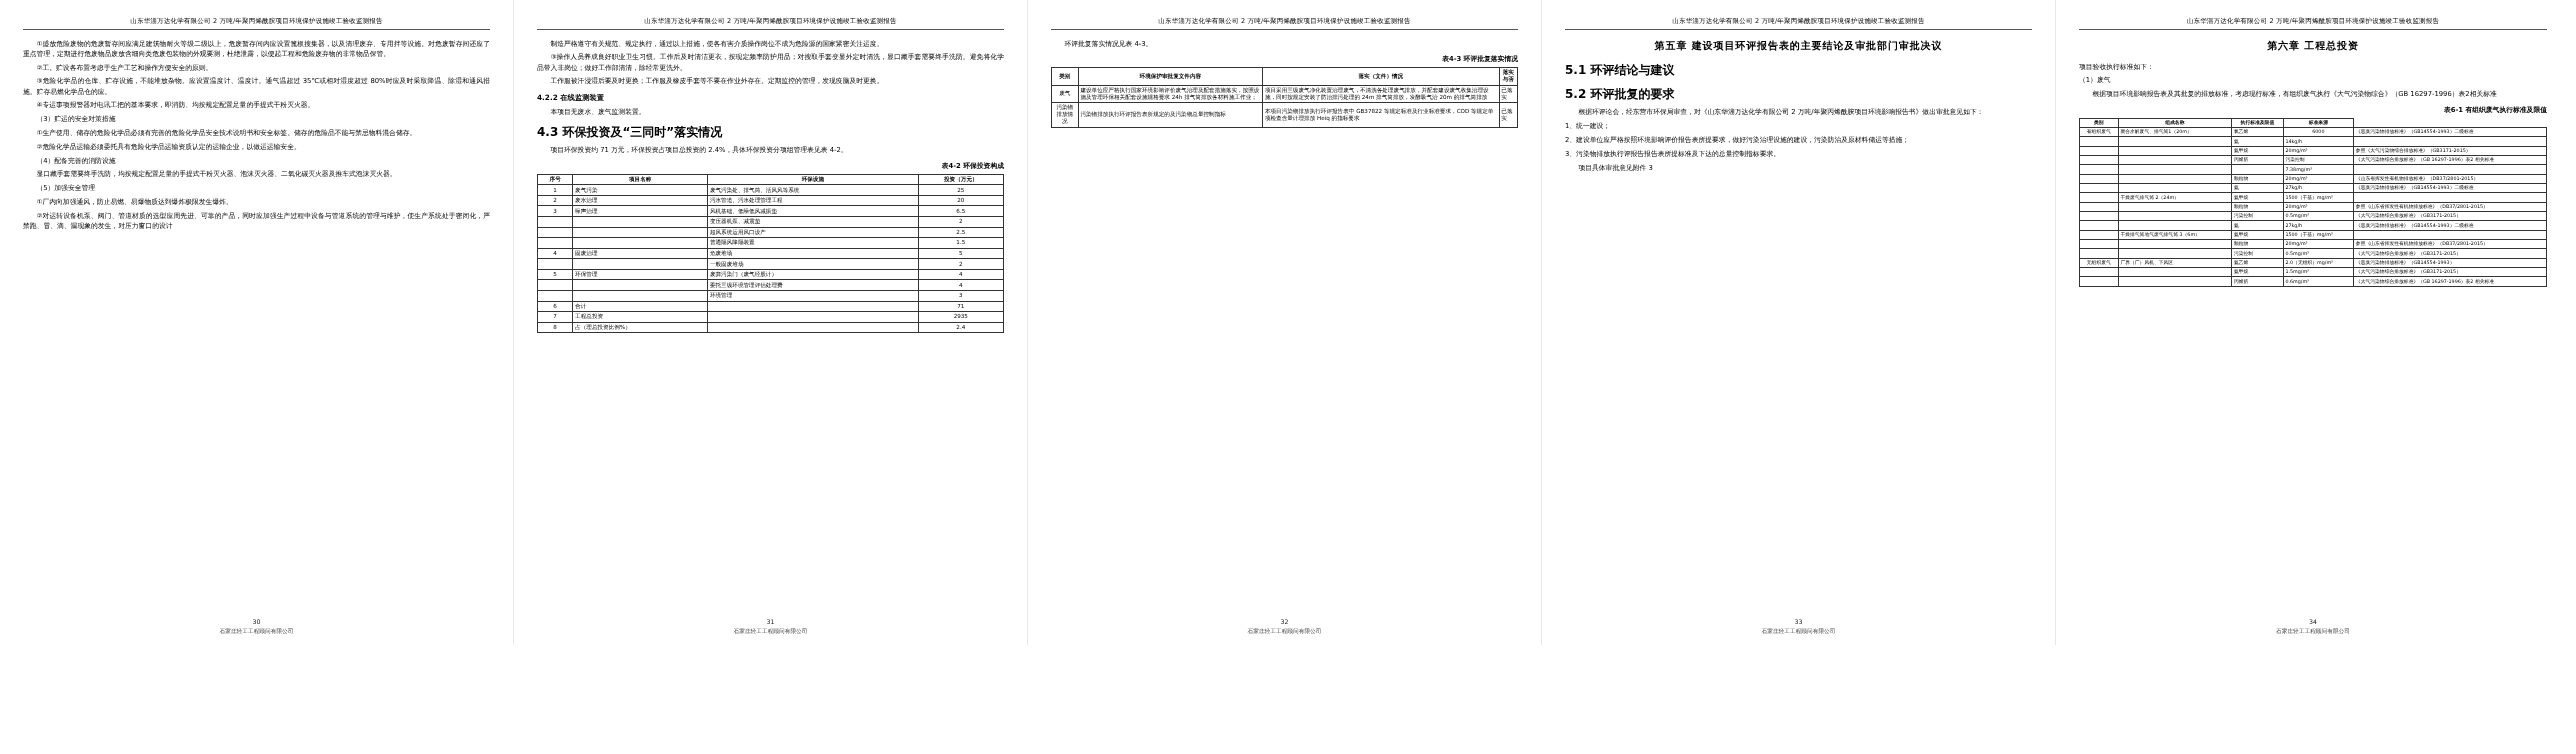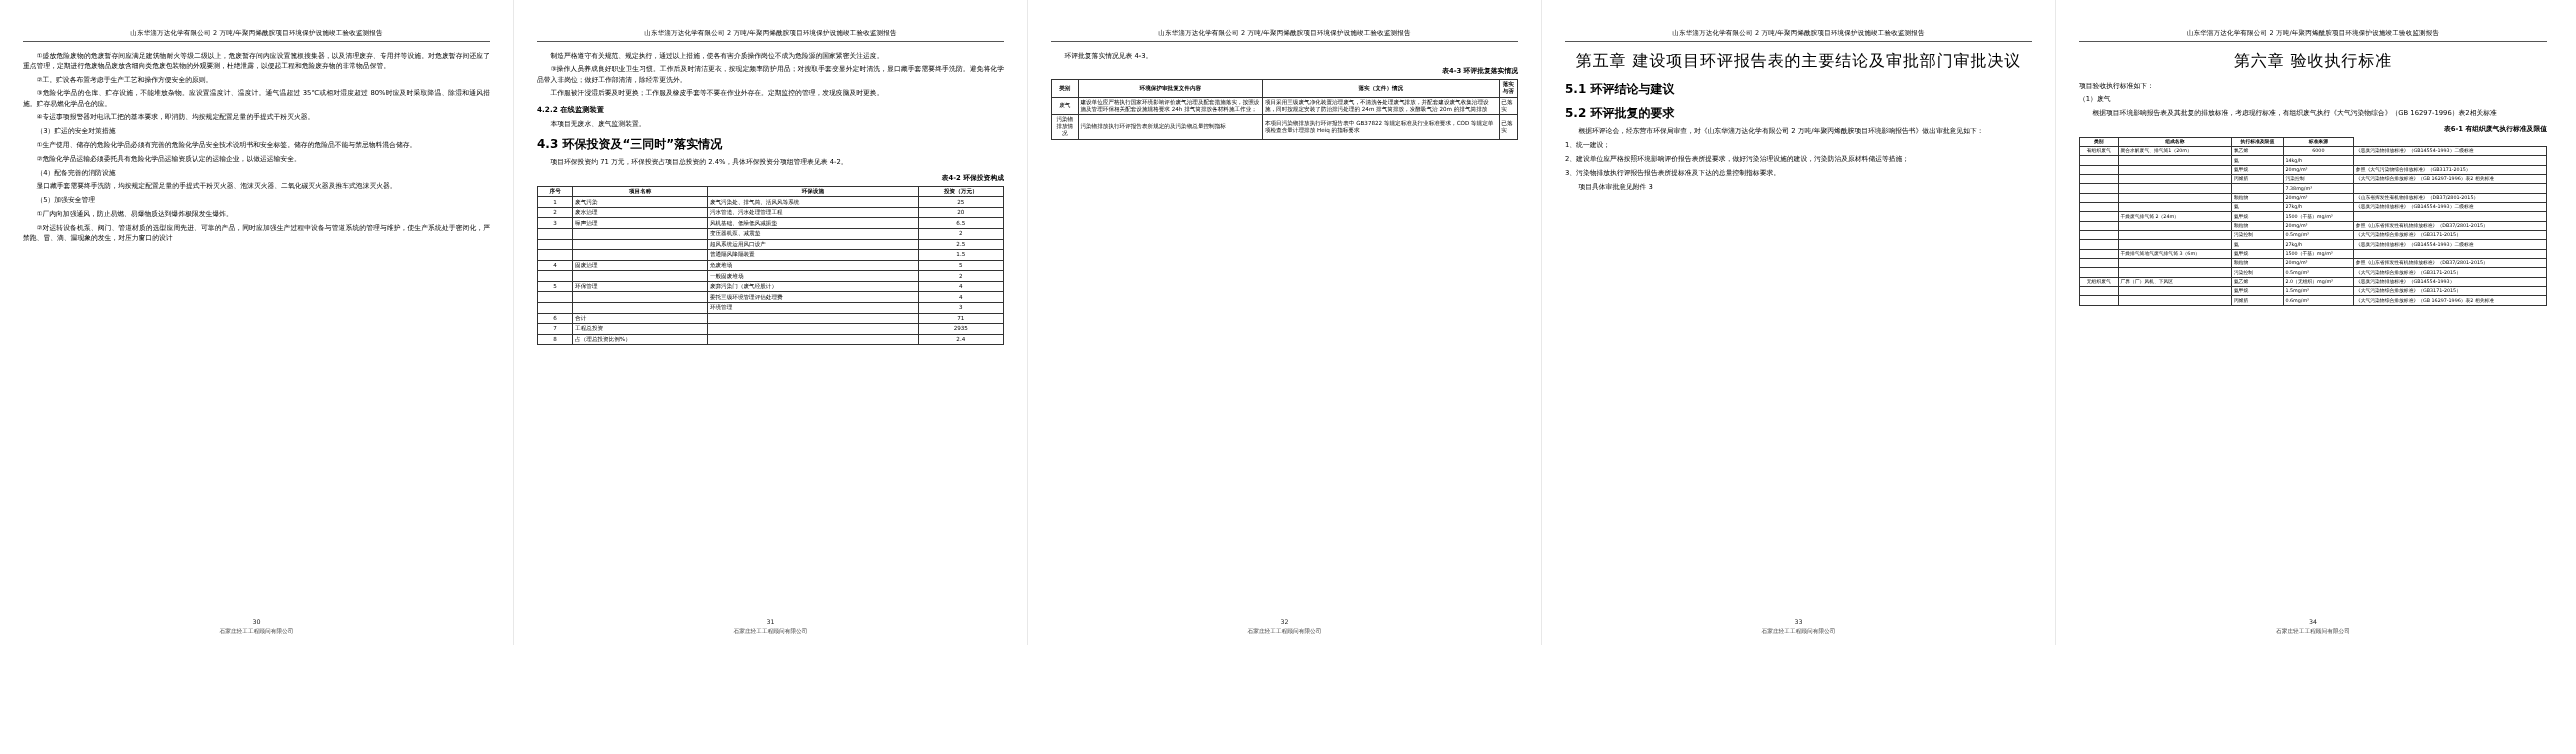--- a/index.html
+++ b/index.html
@@ -1,25 +1,25 @@
 <!DOCTYPE html>
 <html style="font-size:14.3px"><head>
 <meta charset="utf-8">
 <style>
   html,body{margin:0;padding:0;background:#ffffff;}
   body{width:2576px;height:755px;font-family:"DejaVu Sans","Liberation Sans",sans-serif;color:#000;}
   .sheet{display:flex;width:2576px;height:755px;}
-  .page{position:relative;width:514px;height:645px;box-sizing:border-box;padding:29px 23px 25px 23px;border-right:0.9px solid #e8e8e8;}
+  .page{position:relative;width:514px;height:645px;box-sizing:border-box;padding:17px 23px 25px 23px;border-right:0.9px solid #e8e8e8;}
   .page:last-child{border-right:none;}
   .hdr{font-size:6.5px;text-align:center;border-bottom:0.9px solid #555;padding-bottom:2.7px;margin-bottom:9px;letter-spacing:0.2px;}
   .ftr{position:absolute;left:23px;right:23px;bottom:9px;text-align:center;font-size:5.7px;color:#444;}
   .pno{position:absolute;left:0;right:0;bottom:20px;text-align:center;font-size:6.3px;color:#222;}
   p{margin:0 0 3.6px 0;font-size:6.8px;line-height:1.5;text-align:justify;text-indent:13.4px;}
   p.noind{text-indent:0;}
-  h2.chap{font-size:16px;font-weight:normal;text-align:center;margin:4px 0 9px 0;letter-spacing:0.9px;}
+  h2.chap{font-size:10px;font-weight:bold;text-align:center;margin:4px 0 9px 0;letter-spacing:0.9px;}
   h3.sec{font-size:12px;font-weight:bold;margin:7.2px 0 4.5px 0;text-indent:0;}
   h4.sub{font-size:7.3px;font-weight:bold;margin:6.3px 0 3.6px 0;text-indent:0;}
   .tcap{font-size:6.8px;text-align:right;margin:5.4px 0 2.7px 0;font-weight:bold;}
   table{border-collapse:collapse;width:100%;font-size:5.6px;line-height:1.25;}
   table td,table th{border:0.9px solid #333;padding:1.3px 1.8px;vertical-align:middle;}
   th{font-weight:bold;text-align:center;background:#fff;}
   td.c{text-align:center;}
   td.l{text-align:left;}
   .tiny{font-size:4.8px;line-height:1.2;}
 </style>
@@ -198,21 +198,21 @@
     <p class="noind">1、统一建设；</p>
     <p class="noind">2、建设单位应严格按照环境影响评价报告表所提要求，做好污染治理设施的建设，污染防治及原材料储运等措施；</p>
     <p class="noind">3、污染物排放执行评报告报告表所提标准及下达的总量控制指标要求。</p>
     <p>项目具体审批意见附件 3</p>
     <div class="pno">33</div>
     <div class="ftr">石家庄轻工工程顾问有限公司</div>
   </div>
 
   <div class="page">
     <div class="hdr">山东华淄万达化学有限公司 2 万吨/年聚丙烯酰胺项目环境保护设施竣工验收监测报告</div>
-    <h2 class="chap">第六章   验收执行标准</h2>
+    <h2 class="chap">第六章   工程总投资</h2>
     <p class="noind">项目验收执行标准如下：</p>
     <p class="noind">（1）废气</p>
     <p>根据项目环境影响报告表及其批复的排放标准，考虑现行标准，有组织废气执行《大气污染物综合》（GB 16297-1996）表2相关标准</p>
     <p></p>
     <div class="tcap">表6-1  有组织废气执行标准及限值</div>
     <table class="tiny">
       <thead>
           <tr>
             <th>类别</th>
             <th>组成名称</th>

